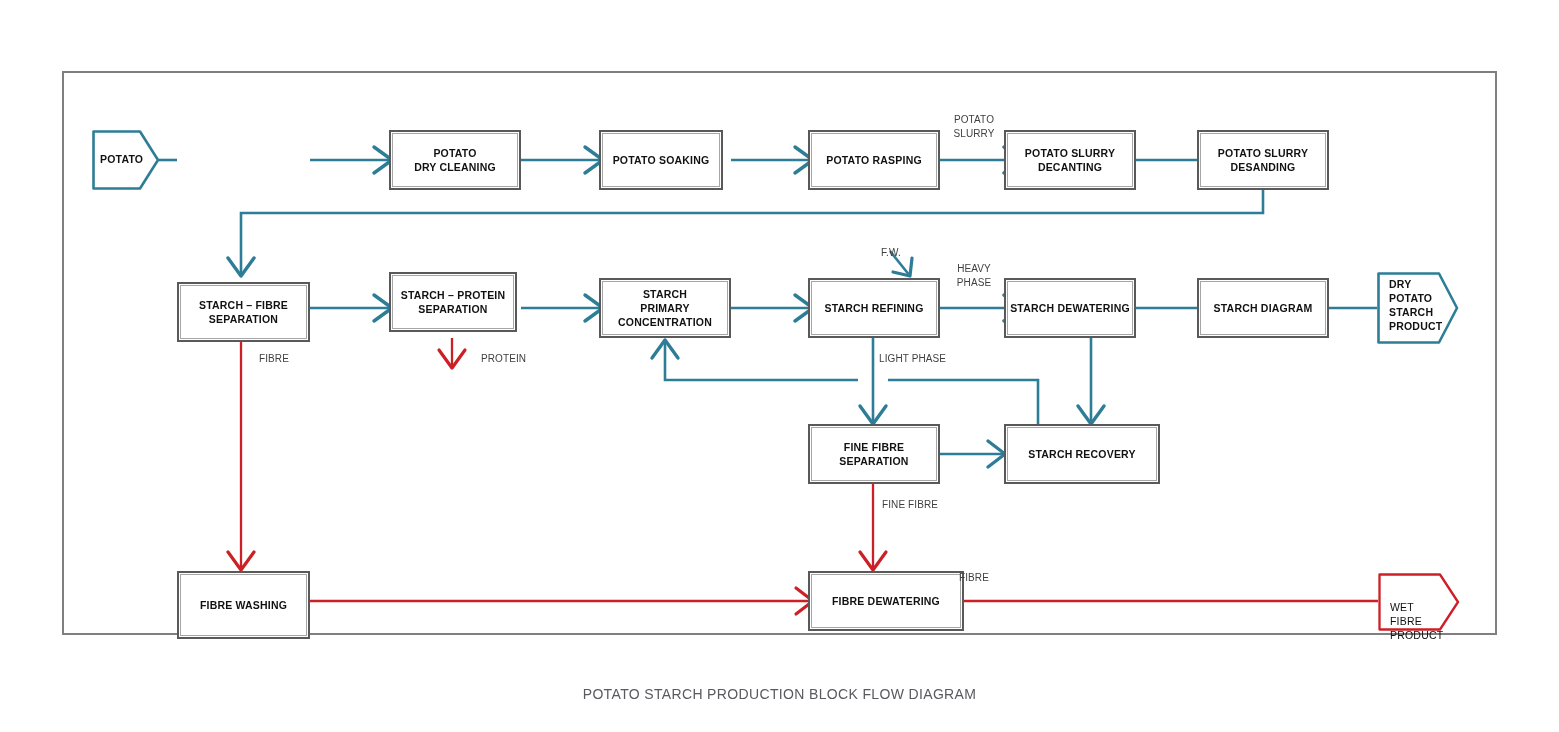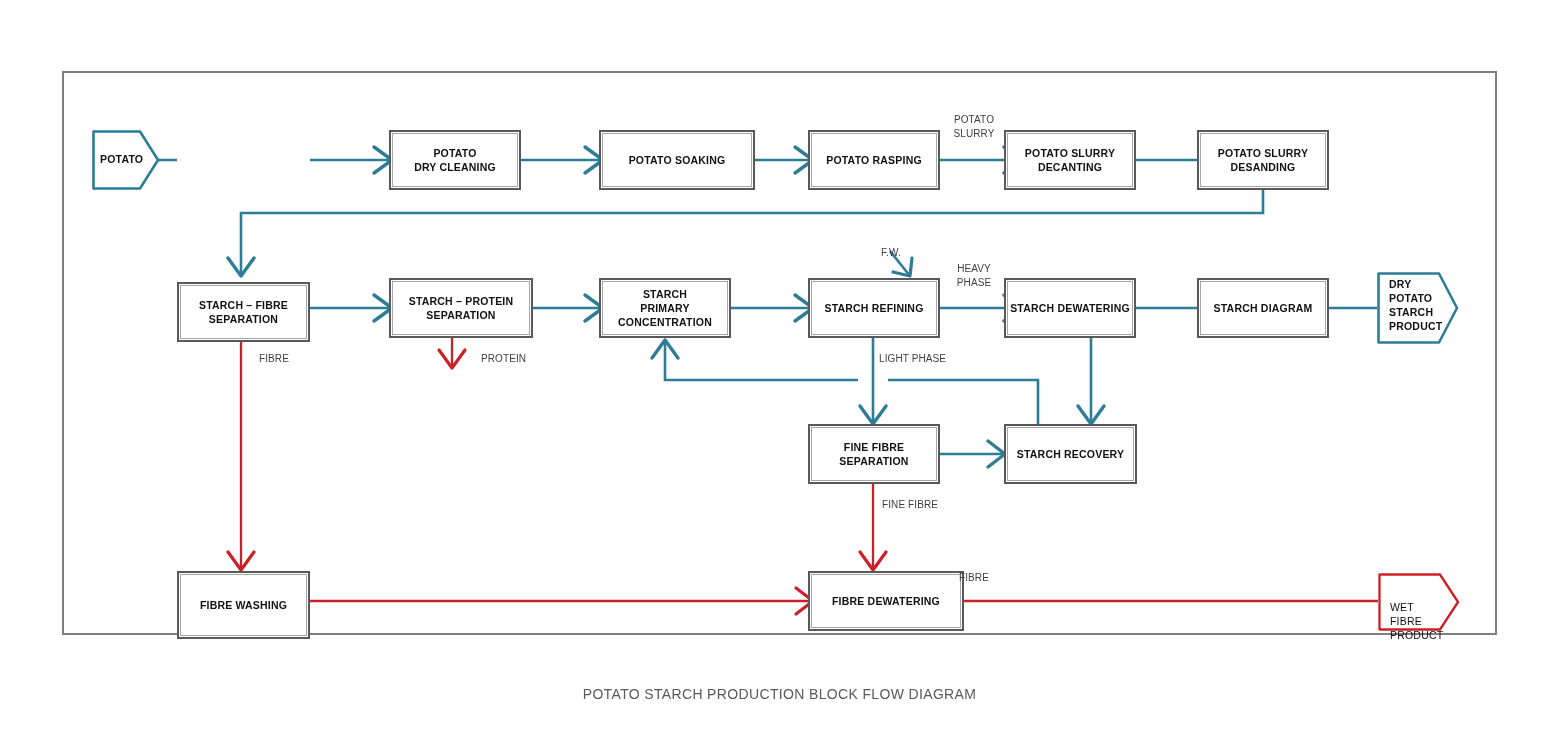--- a/index.html
+++ b/index.html
@@ -130,40 +130,40 @@
     <svg width="70" height="60" viewBox="0 0 70 60" xmlns="http://www.w3.org/2000/svg">
       <path d="M1.5,1.5 H48 L66,30 L48,58.5 H1.5 Z" fill="#ffffff" stroke="#2e7d97" stroke-width="2.6" stroke-linejoin="round"></path>
     </svg>
     <div class="tx" style="left:8px;top:23px;">POTATO</div>
   </div>
 
   <div class="pbox" style="left:389px;top:130px;width:132px;height:60px;">
     <span style="white-space:pre-line;">POTATO
 DRY CLEANING</span>
   </div>
-  <div class="pbox" style="left:599px;top:130px;width:156px;height:60px;text-align:center;">
+  <div class="pbox" style="left:599px;top:130px;width:124px;height:60px;text-align:center;">
     <span>POTATO SOAKING</span>
   </div>
   <div class="pbox" style="left:808px;top:130px;width:132px;height:60px;">
     <span>POTATO RASPING</span>
   </div>
   <div class="pbox" style="left:1004px;top:130px;width:132px;height:60px;">
     <span style="white-space:pre-line;">POTATO SLURRY
 DECANTING</span>
   </div>
   <div class="pbox" style="left:1197px;top:130px;width:132px;height:60px;">
     <span style="white-space:pre-line;">POTATO SLURRY
 DESANDING</span>
   </div>
 
   <div class="pbox" style="left:177px;top:282px;width:133px;height:60px;">
     <span style="white-space:pre-line;">STARCH – FIBRE
 SEPARATION</span>
   </div>
-  <div class="pbox" style="left:389px;top:278px;width:144px;height:60px;">
+  <div class="pbox" style="left:389px;top:272px;width:128px;height:60px;">
     <span style="white-space:pre-line;">STARCH – PROTEIN
 SEPARATION</span>
   </div>
   <div class="pbox" style="left:599px;top:278px;width:132px;height:60px;">
     <span style="white-space:pre-line;">STARCH
 PRIMARY
 CONCENTRATION</span>
   </div>
   <div class="pbox" style="left:808px;top:278px;width:132px;height:60px;">
     <span>STARCH REFINING</span>
@@ -182,21 +182,21 @@
     <div class="tx" style="left:12px;top:6px;white-space:pre-line;">DRY
 POTATO
 STARCH
 PRODUCT</div>
   </div>
 
   <div class="pbox" style="left:808px;top:424px;width:132px;height:60px;">
     <span style="white-space:pre-line;">FINE FIBRE
 SEPARATION</span>
   </div>
-  <div class="pbox" style="left:1004px;top:424px;width:133px;height:60px;">
+  <div class="pbox" style="left:1004px;top:424px;width:156px;height:60px;">
     <span>STARCH RECOVERY</span>
   </div>
 
   <div class="pbox" style="left:177px;top:571px;width:133px;height:68px;">
     <span>FIBRE WASHING</span>
   </div>
   <div class="pbox" style="left:808px;top:571px;width:156px;height:60px;">
     <span>FIBRE DEWATERING</span>
   </div>
 

